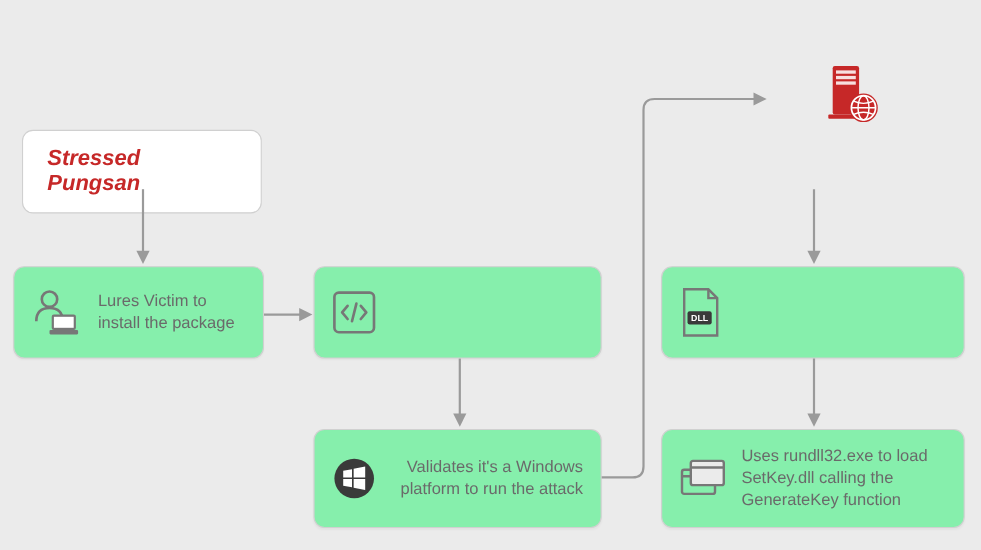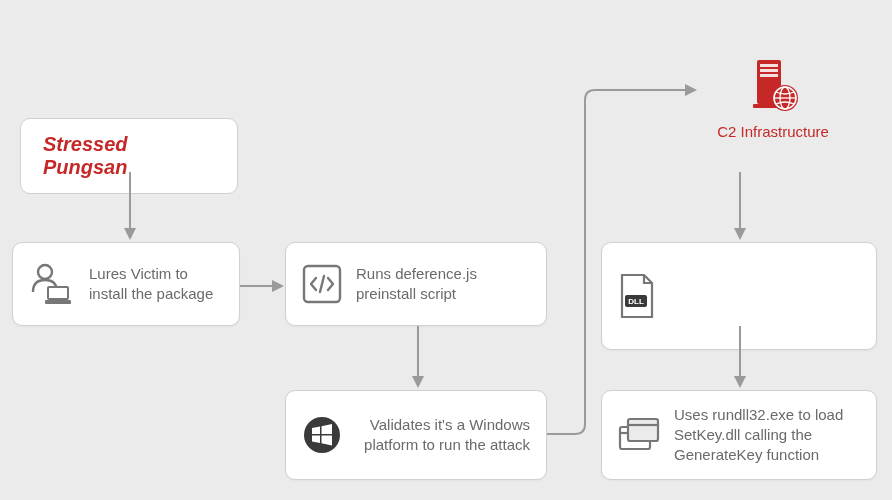--- a/index.html
+++ b/index.html
@@ -6,21 +6,21 @@
   body {
     background: #ebebeb;
     font-family: -apple-system, BlinkMacSystemFont, "Segoe UI", Arial, sans-serif;
     width: 892px;
     height: 500px;
     position: relative;
     overflow: hidden;
   }
   .node {
     position: absolute;
-    background: #ffffff;
+    background: #86efac;
     border: 1px solid #d0d0d0;
     border-radius: 10px;
     display: flex;
     align-items: center;
     padding: 12px 16px;
     box-shadow: 0 1px 2px rgba(0,0,0,0.04);
   }
   .node .icon { flex: 0 0 auto; margin-right: 14px; display:flex; align-items:center; justify-content:center; }
   .node .label { color: #6a6a6a; font-size: 15px; line-height: 1.35; }
   .title-node {
@@ -68,21 +68,20 @@
 
 <div class="node" style="left:285px; top:242px; width:262px; height:84px;">
   <span class="icon">
     <svg width="40" height="40" viewBox="0 0 40 40">
       <rect x="2" y="2" width="36" height="36" rx="4" fill="none" stroke="#777" stroke-width="2.4"></rect>
       <path d="M14 14 L9 20 L14 26" fill="none" stroke="#777" stroke-width="2.4" stroke-linecap="round" stroke-linejoin="round"></path>
       <path d="M26 14 L31 20 L26 26" fill="none" stroke="#777" stroke-width="2.4" stroke-linecap="round" stroke-linejoin="round"></path>
       <line x1="22" y1="12" x2="18" y2="28" stroke="#777" stroke-width="2.4" stroke-linecap="round"></line>
     </svg>
   </span>
-  <span class="label">Runs deference.js preinstall  script</span>
 </div>
 
 <div class="node" style="left:285px; top:390px; width:262px; height:90px;text-align:right;">
   <span class="icon">
     <svg width="40" height="40" viewBox="0 0 40 40">
       <circle cx="20" cy="20" r="18" fill="#3a3a3a"></circle>
       <g fill="#fff">
         <path d="M10 13 L18 11.5 L18 19 L10 19 Z"></path>
         <path d="M19.5 11.2 L30 9 L30 19 L19.5 19 Z"></path>
         <path d="M10 20.5 L18 20.5 L18 28 L10 26.5 Z"></path>
@@ -102,24 +101,23 @@
       <rect x="13" y="16" width="18" height="3" fill="#fff" opacity="0.85"></rect>
       <rect x="6" y="46" width="32" height="4" rx="1" fill="#c62828"></rect>
       <circle cx="38" cy="40" r="13" fill="#c62828"></circle>
       <circle cx="38" cy="40" r="11" fill="none" stroke="#fff" stroke-width="1.6"></circle>
       <ellipse cx="38" cy="40" rx="5" ry="11" fill="none" stroke="#fff" stroke-width="1.3"></ellipse>
       <line x1="27" y1="40" x2="49" y2="40" stroke="#fff" stroke-width="1.3"></line>
       <path d="M29 34 Q38 38 47 34" fill="none" stroke="#fff" stroke-width="1.3"></path>
       <path d="M29 46 Q38 42 47 46" fill="none" stroke="#fff" stroke-width="1.3"></path>
     </svg>
   </div>
-  <div>C2 Infrastructure</div>
 </div>
 
-<div class="node" style="left:601px; top:242px; width:276px; height:108px;">
+<div class="node" style="left:601px; top:242px; width:276px; height:84px;">
   <span class="icon">
     <svg width="38" height="46" viewBox="0 0 38 46">
       <path d="M4 2 H26 L34 10 V44 H4 Z" fill="none" stroke="#777" stroke-width="2.2"></path>
       <path d="M26 2 V10 H34" fill="none" stroke="#777" stroke-width="2.2"></path>
       <rect x="7" y="22" width="22" height="12" rx="2" fill="#3a3a3a"></rect>
       <text x="18" y="31" text-anchor="middle" font-size="8" fill="#fff" font-family="Arial" font-weight="bold">DLL</text>
     </svg>
   </span>
 </div>
 

